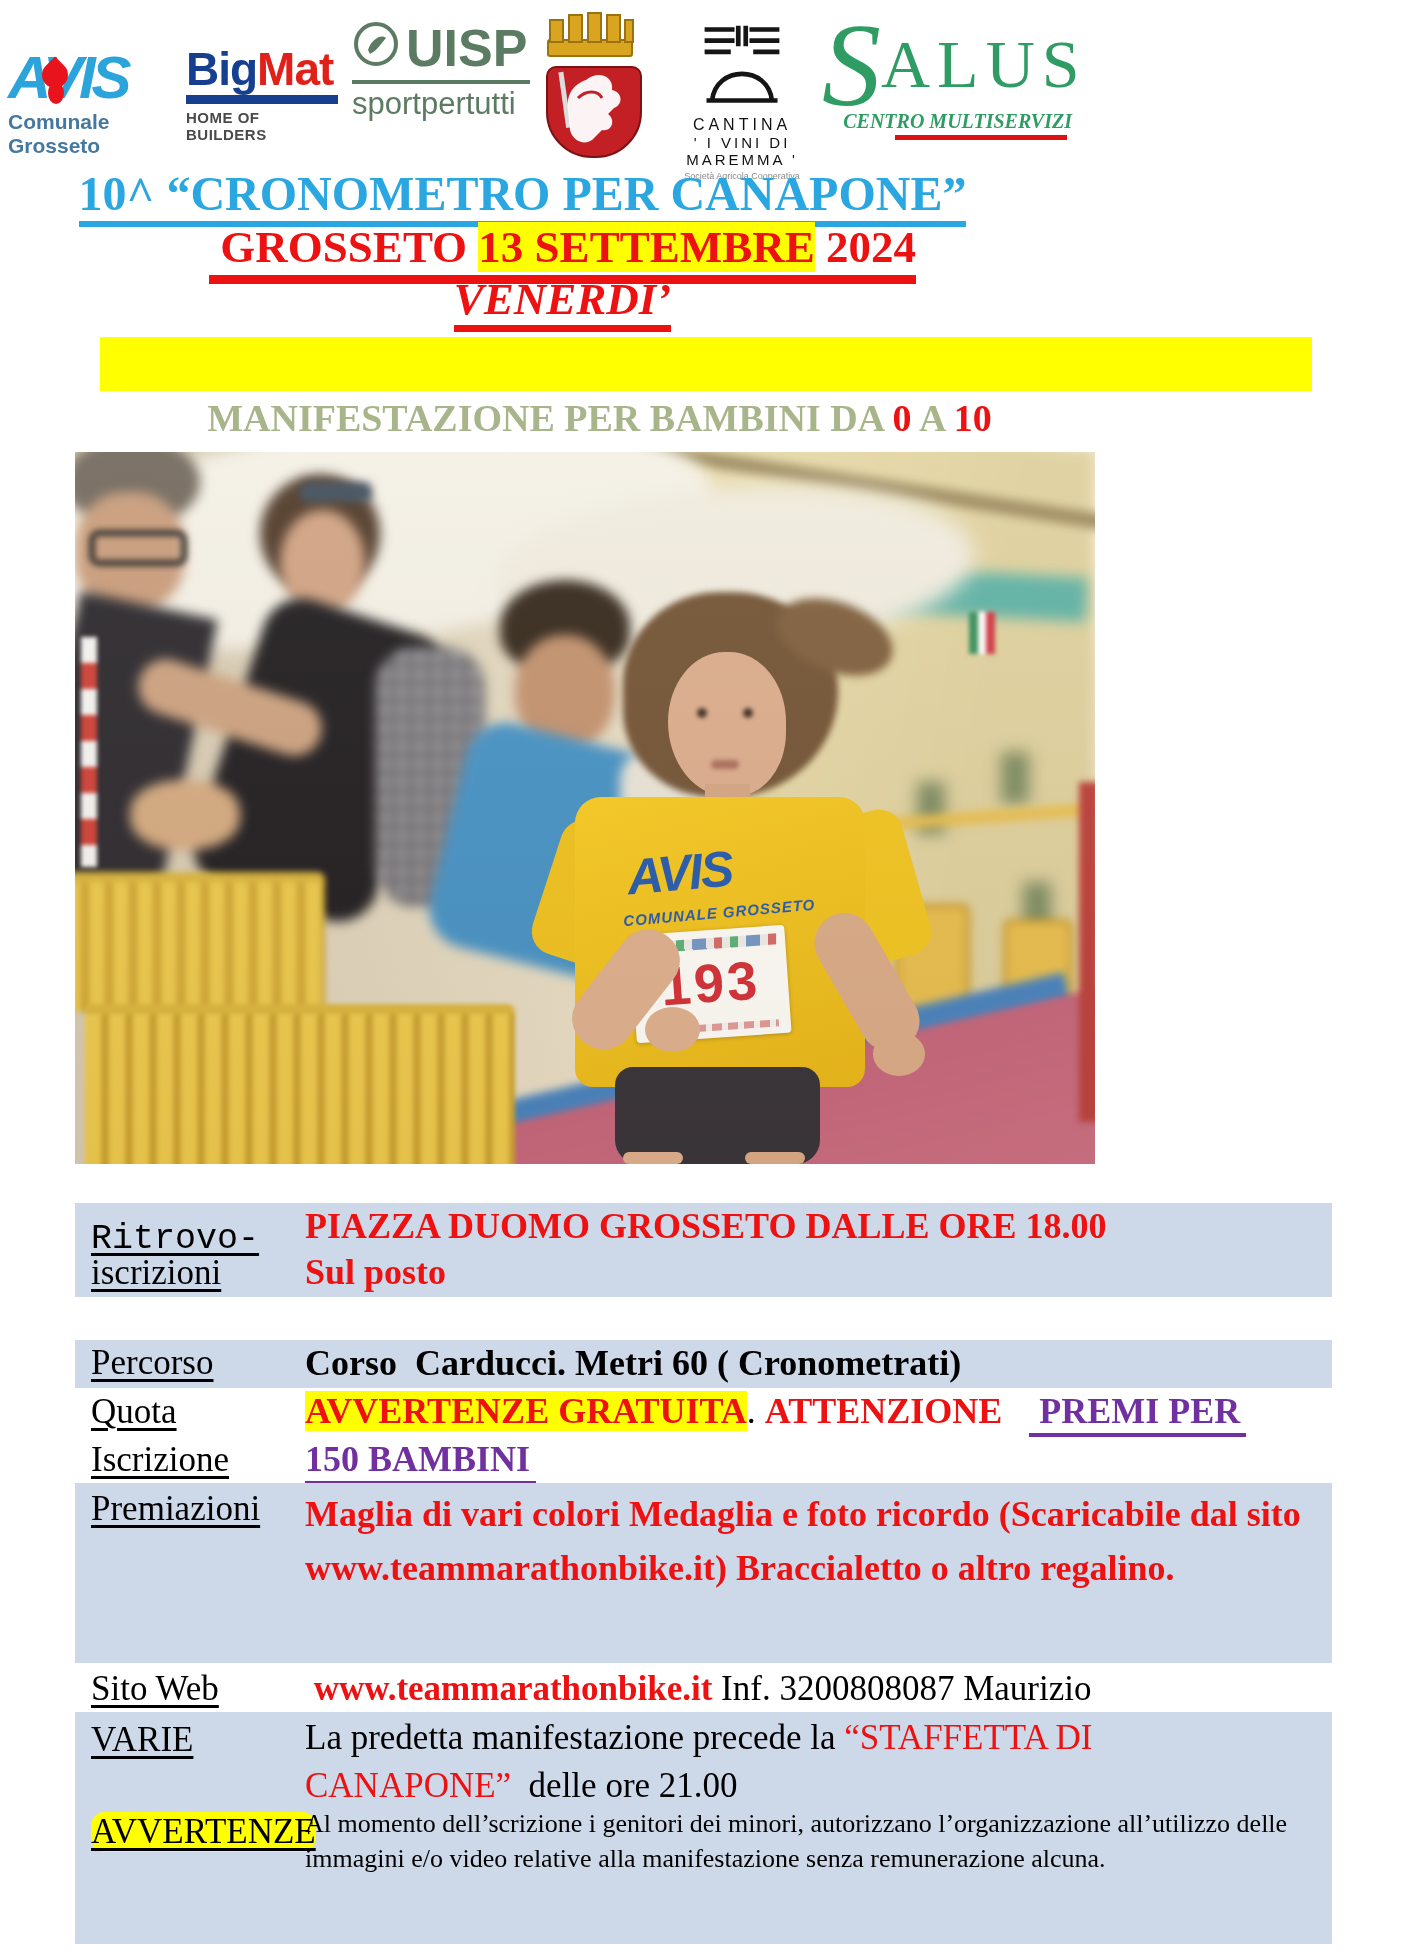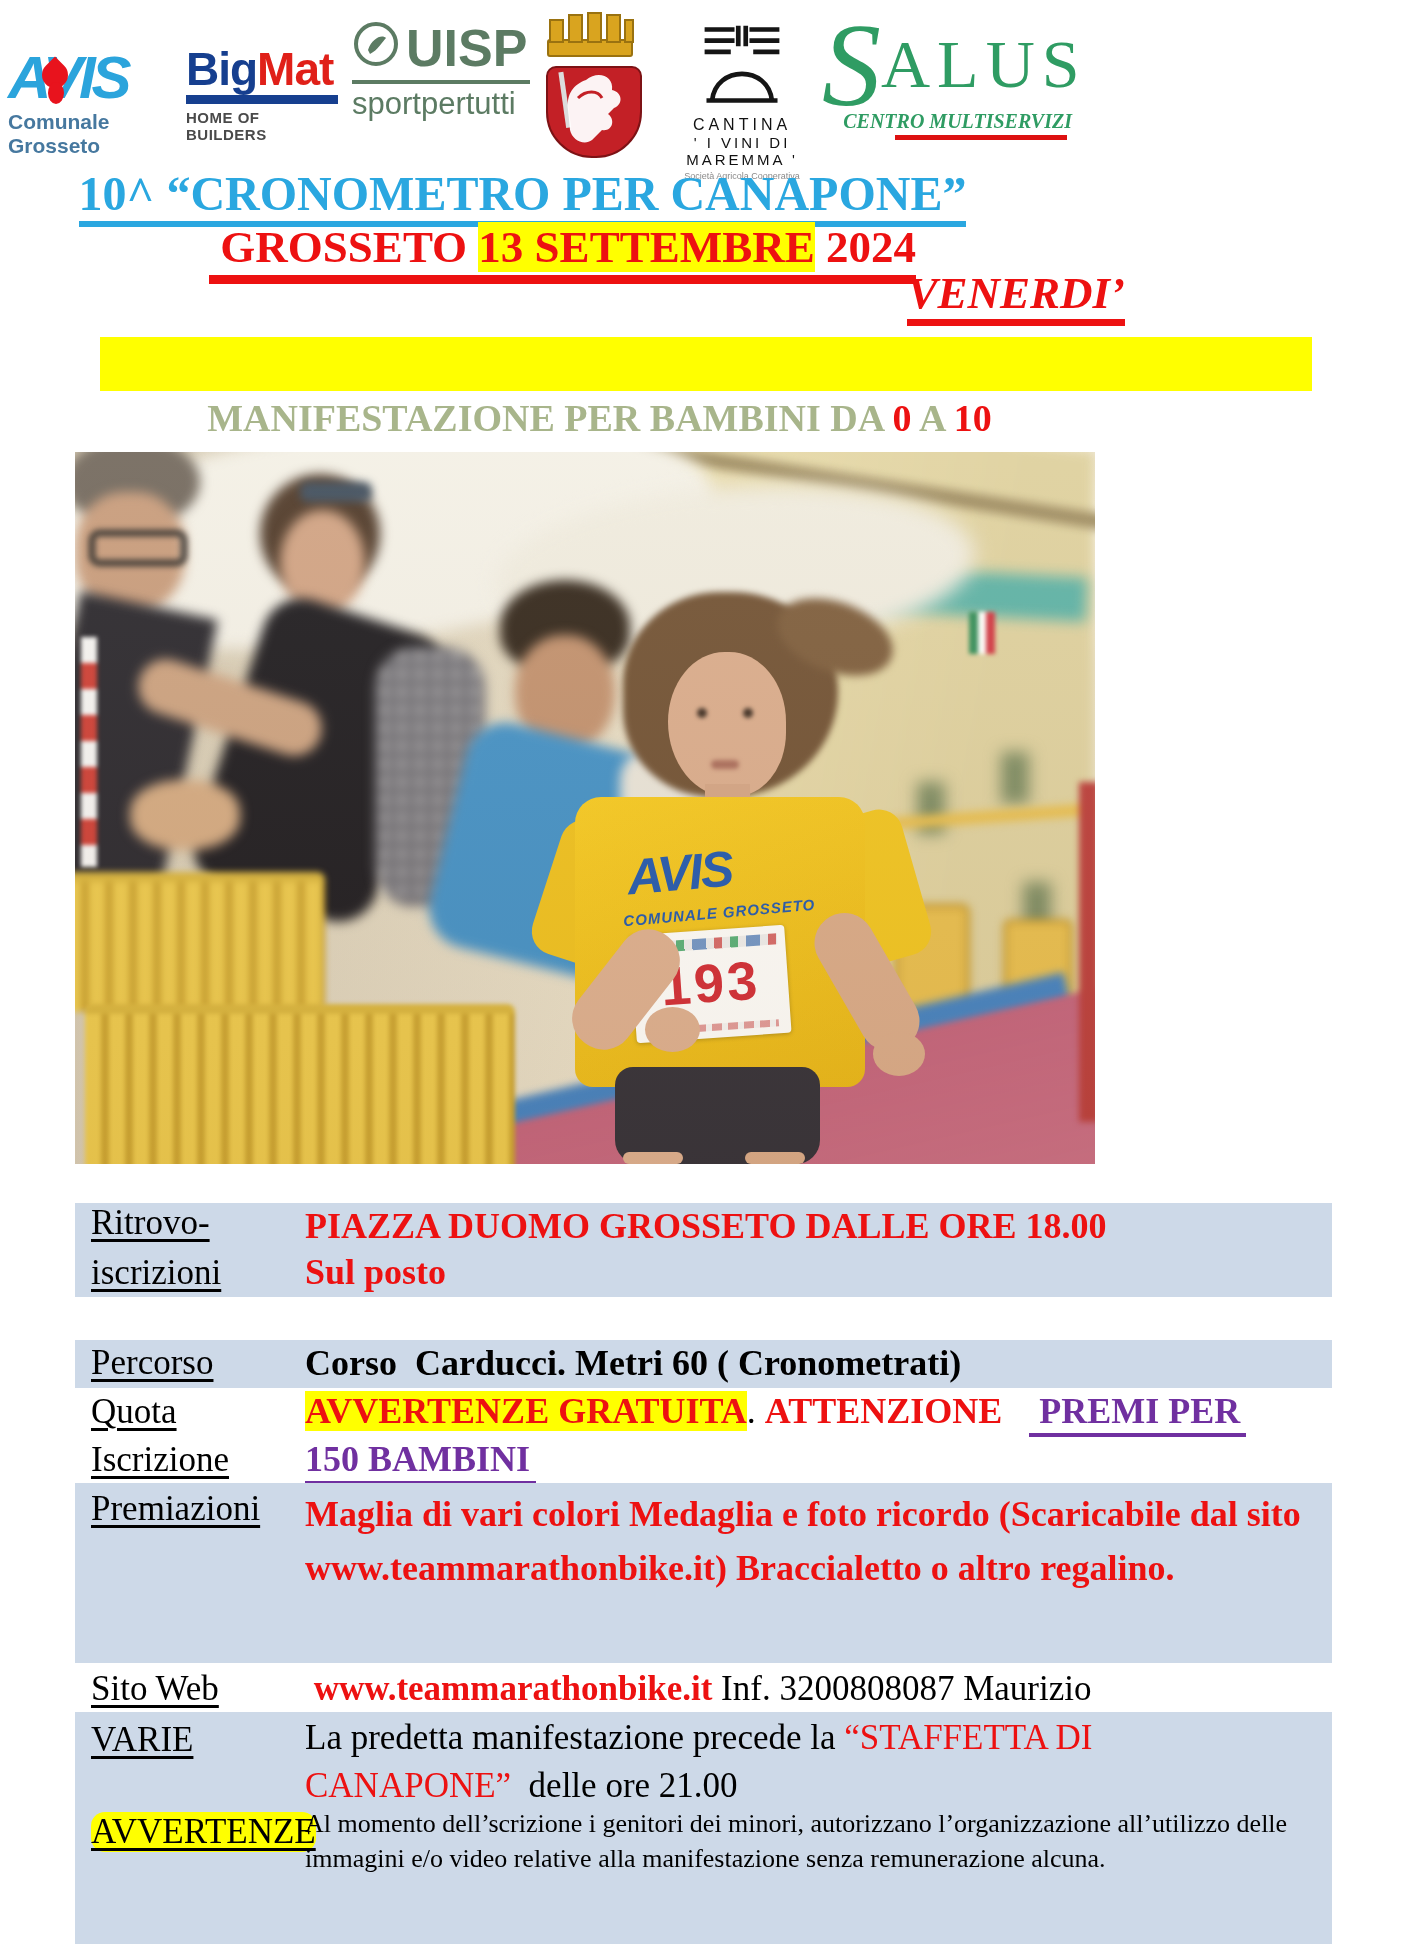--- a/index.html
+++ b/index.html
@@ -41,21 +41,21 @@
              color:#2f9c63;text-align:right;margin-top:-6px;}
   .salus-redline{width:172px;height:5px;background:#dd1111;margin-left:73px;margin-top:2px;}
 
   
   .t1{position:absolute;top:166px;left:0;width:1045px;text-align:center;}
   .t1 span{font-size:48px;font-weight:bold;color:#2aa7e0;border-bottom:6px solid #2aa7e0;padding-bottom:1px;white-space:pre-wrap;}
   .t2{position:absolute;top:221px;left:0;width:1125px;text-align:center;}
   .t2wrap{display:inline-block;border-bottom:9px solid #ed1111;padding-bottom:2px;}
   .t2wrap span{font-size:45px;font-weight:bold;color:#ed1111;white-space:pre-wrap;}
   .t2hl{background:#ffff00;}
-  .t3{position:absolute;top:267px;left:0;width:1125px;text-align:right;font-family:Liberation Serif, serif;}
+  .t3{position:absolute;top:273px;left:0;width:1125px;text-align:center;font-family:Liberation Serif, serif;}
   .t3 span{font-size:45px;font-weight:bold;font-style:italic;color:#ed1111;border-bottom:7px solid #ed1111;padding-bottom:1px;}
   .banner{position:absolute;top:337px;left:100px;width:1212px;height:54px;background:#ffff00;
           text-align:center;line-height:54px;padding-right:0;box-sizing:border-box;}
   .banner-inner{display:inline-block;margin-right:270px;}
   .banner span{font-size:38px;font-weight:bold;color:#a8b58b;white-space:pre-wrap;}
   .banner span.bnum{color:#ed1111;}
 
   
   .photo{position:absolute;left:75px;top:452px;width:1020px;height:712px;overflow:hidden;
          background:linear-gradient(105deg,#cfc4ae,#e9e0c9 60%,#f2eee2);}
@@ -266,21 +266,21 @@
     <div style="left:520px;top:470px;width:62px;height:135px;background:#dcae8e;transform:rotate(38deg);border-radius:30px;"></div>
     <div style="left:570px;top:555px;width:55px;height:45px;background:#dcae8e;border-radius:50%;"></div>
     <div style="left:762px;top:455px;width:60px;height:150px;background:#d8a987;transform:rotate(-30deg);border-radius:30px;"></div>
     <div style="left:798px;top:580px;width:52px;height:44px;background:#d8a987;border-radius:50%;"></div>
     <div style="left:540px;top:615px;width:205px;height:97px;background:#2e2c35;border-radius:18px 18px 24px 24px;"></div>
     <div style="left:548px;top:700px;width:60px;height:12px;background:#dcae8e;border-radius:6px;"></div>
     <div style="left:670px;top:700px;width:60px;height:12px;background:#d8a987;border-radius:6px;"></div>
   </div>
 
   <div class="row blue" style="top:1203px;height:94px;">
-    <div class="lbl" style="top:0;">Ritrovo-</div>
+    <div class="lbl" style="top:16px;font-family:Liberation Mono, monospace;">Ritrovo-</div>
     <div class="lbl" style="top:50px;">iscrizioni</div>
     <div class="cnt red-b f36" style="top:2px;">PIAZZA DUOMO GROSSETO DALLE ORE 18.00</div>
     <div class="cnt red-b f36" style="top:48px;">Sul posto</div>
   </div>
 
 
   <div class="row blue" style="top:1340px;height:48px;">
     <div class="lbl" style="top:3px;">Percorso</div>
     <div class="cnt f36" style="top:2px;color:#000;font-weight:bold;">Corso  Carducci. Metri 60 ( Cronometrati)</div>
   </div>

